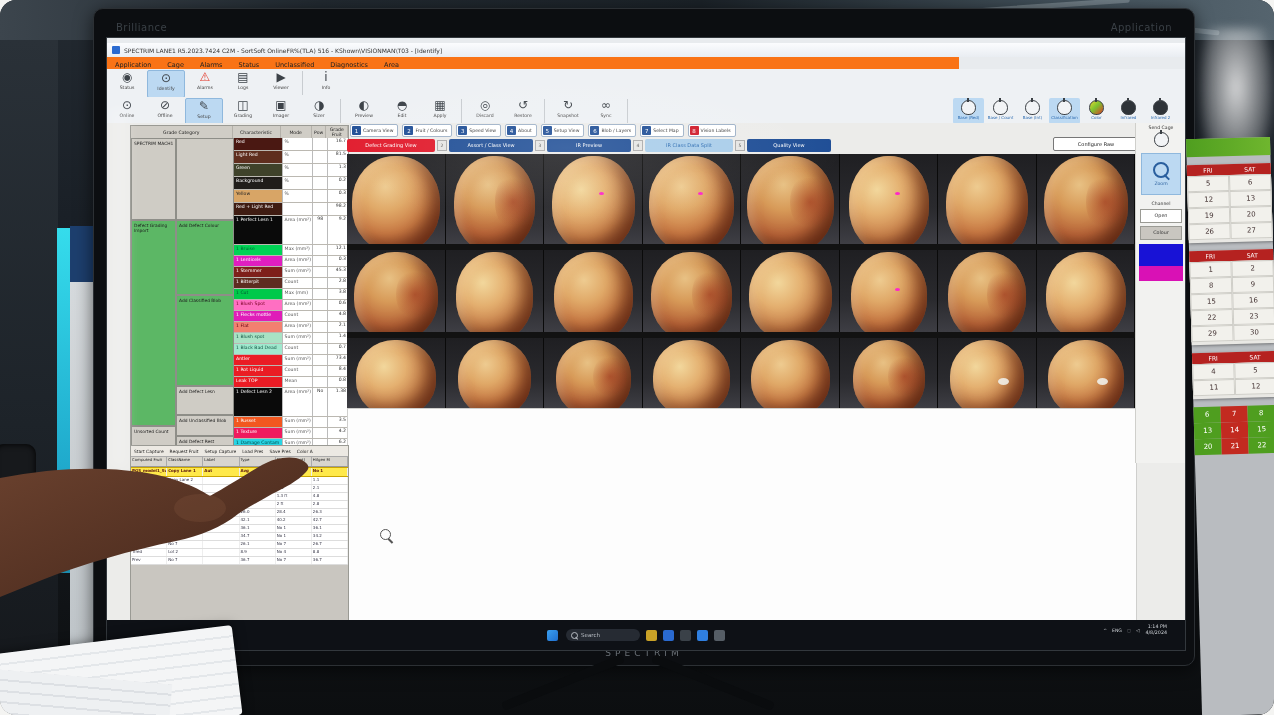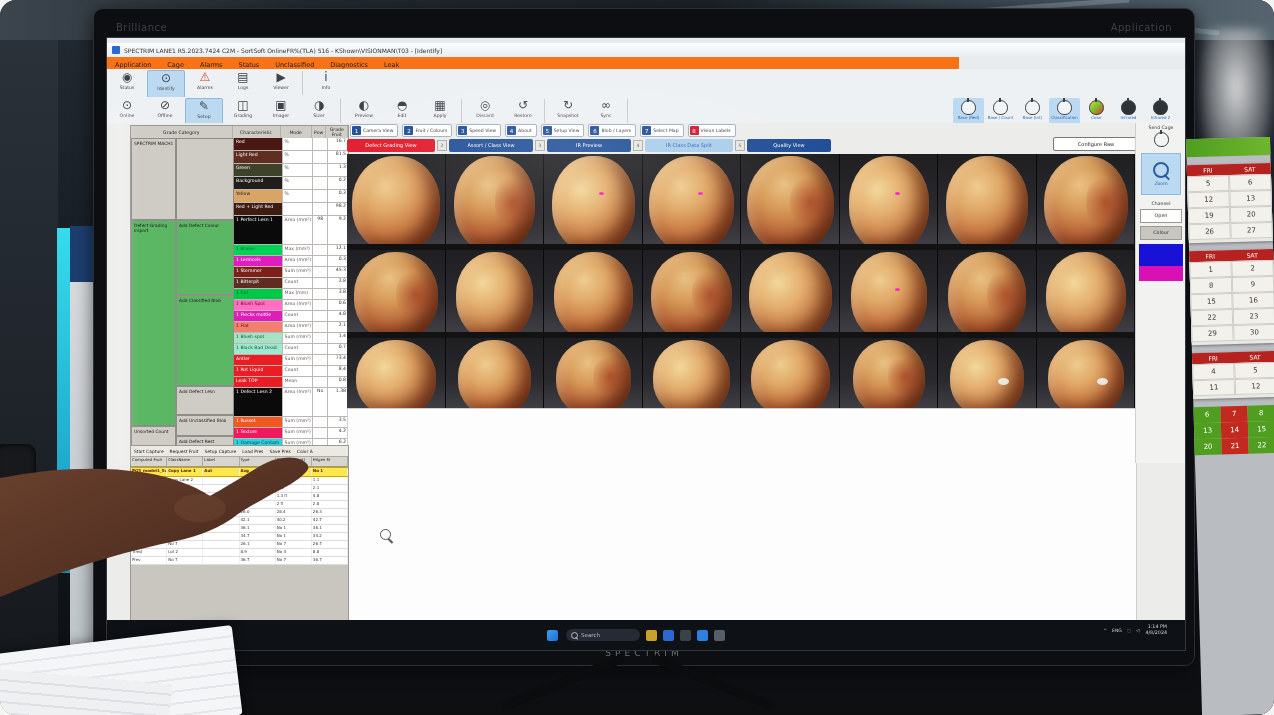--- a/index.html
+++ b/index.html
@@ -142,21 +142,21 @@
         <div class="titleicon"></div>
         <span>SPECTRIM LANE1 R5.2023.7424 C2M - SortSoft OnlineFR%(TLA) 516 - KShown\VISIONMAN\T03 - [Identify]</span>
       </div>
       <div class="abs menubar">
           <span>Application</span>
           <span>Cage</span>
           <span>Alarms</span>
           <span>Status</span>
           <span>Unclassified</span>
           <span>Diagnostics</span>
-          <span>Leak</span>
+          <span>Area</span>
         </div>
 
       <div class="abs tbar" style="top:31px;">
           <div class="tbtn">
             <div class="g">◉</div>
             <div class="l">Status</div>
           </div>
           <div class="tbtn sel">
             <div class="g">⊙</div>
             <div class="l">Identify</div>

